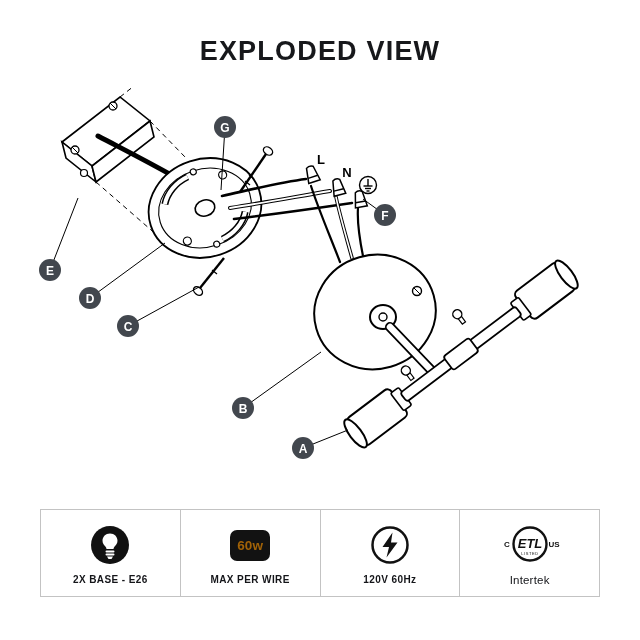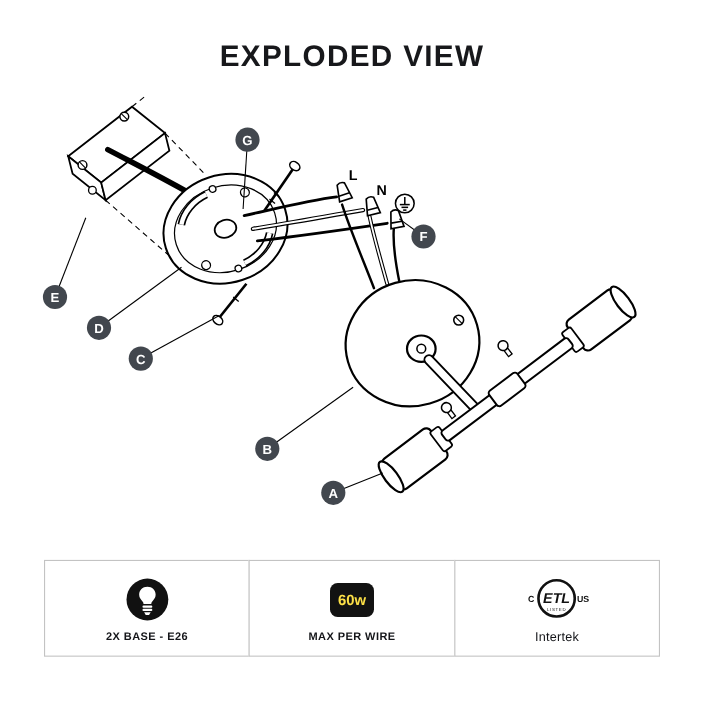--- a/index.html
+++ b/index.html
@@ -8,21 +8,21 @@
   .title{position:absolute;top:36px;left:0;width:100%;text-align:center;font-size:27px;font-weight:800;letter-spacing:1.2px;color:#17181b}
   svg.diagram{position:absolute;left:0;top:0}
   svg text{font-family:"Liberation Sans",sans-serif}
   .specs{position:absolute;left:40px;top:509px;width:560px;display:flex}
   .spec{flex:1 1 0;height:88px;border:1px solid #c3c3c3;margin-left:-1px;background:#fff;
         display:flex;flex-direction:column;align-items:center;justify-content:center;gap:7px;padding-top:2px}
   .spec:first-child{margin-left:0}
   .icon{height:44px;display:flex;align-items:center;justify-content:center}
   .spec-label{font-size:10px;font-weight:700;letter-spacing:.4px;color:#141519;white-space:nowrap}
   .spec-label.intertek{font-size:11.5px;font-weight:400;letter-spacing:.2px}
-  .badge{min-width:40px;height:31px;background:#121212;color:#fde047;border-radius:7px;display:flex;
+  .badge{min-width:40px;height:31px;background:#121212;color:#a16207;border-radius:7px;display:flex;
          align-items:center;justify-content:center;font-weight:700;font-size:13.5px;padding:0 5px}
 </style>
 </head>
 <body>
 
 <div class="page">
 
   <h1 class="title">EXPLODED VIEW</h1>
 
   <svg class="diagram" width="640" height="640" viewBox="0 0 640 640">
@@ -194,20 +194,29 @@
       <div class="spec-label">2X BASE - E26</div>
     </div>
 
     <div class="spec">
       <div class="icon">
         <div class="badge">60w</div>
       </div>
       <div class="spec-label">MAX PER WIRE</div>
     </div>
 
+    <div class="spec">
+      <div class="icon">
+        <svg width="40" height="40" viewBox="0 0 40 40">
+          <circle cx="20" cy="20" r="17.5" fill="none" stroke="#111" stroke-width="2.5"></circle>
+          <path d="M22.5,7.5 L12.5,22 h6.5 L16.5,32.5 L27.5,17.5 h-6.5 Z" fill="#111"></path>
+        </svg>
+      </div>
+      <div class="spec-label">120V 60Hz</div>
+    </div>
 
 
     <div class="spec">
       <div class="icon">
         <svg width="62" height="40" viewBox="0 0 62 40">
           <circle cx="31" cy="19" r="16.5" fill="none" stroke="#111" stroke-width="2.4"></circle>
           <text x="31" y="23" text-anchor="middle" font-size="13" font-weight="bold" font-style="italic" fill="#111">ETL</text>
           <text x="31" y="30" text-anchor="middle" font-size="4" letter-spacing="0.6" fill="#111">LISTED</text>
           <text x="8" y="22" text-anchor="middle" font-size="8" font-weight="bold" fill="#111">C</text>
           <text x="55" y="22" text-anchor="middle" font-size="8" font-weight="bold" fill="#111">US</text>

